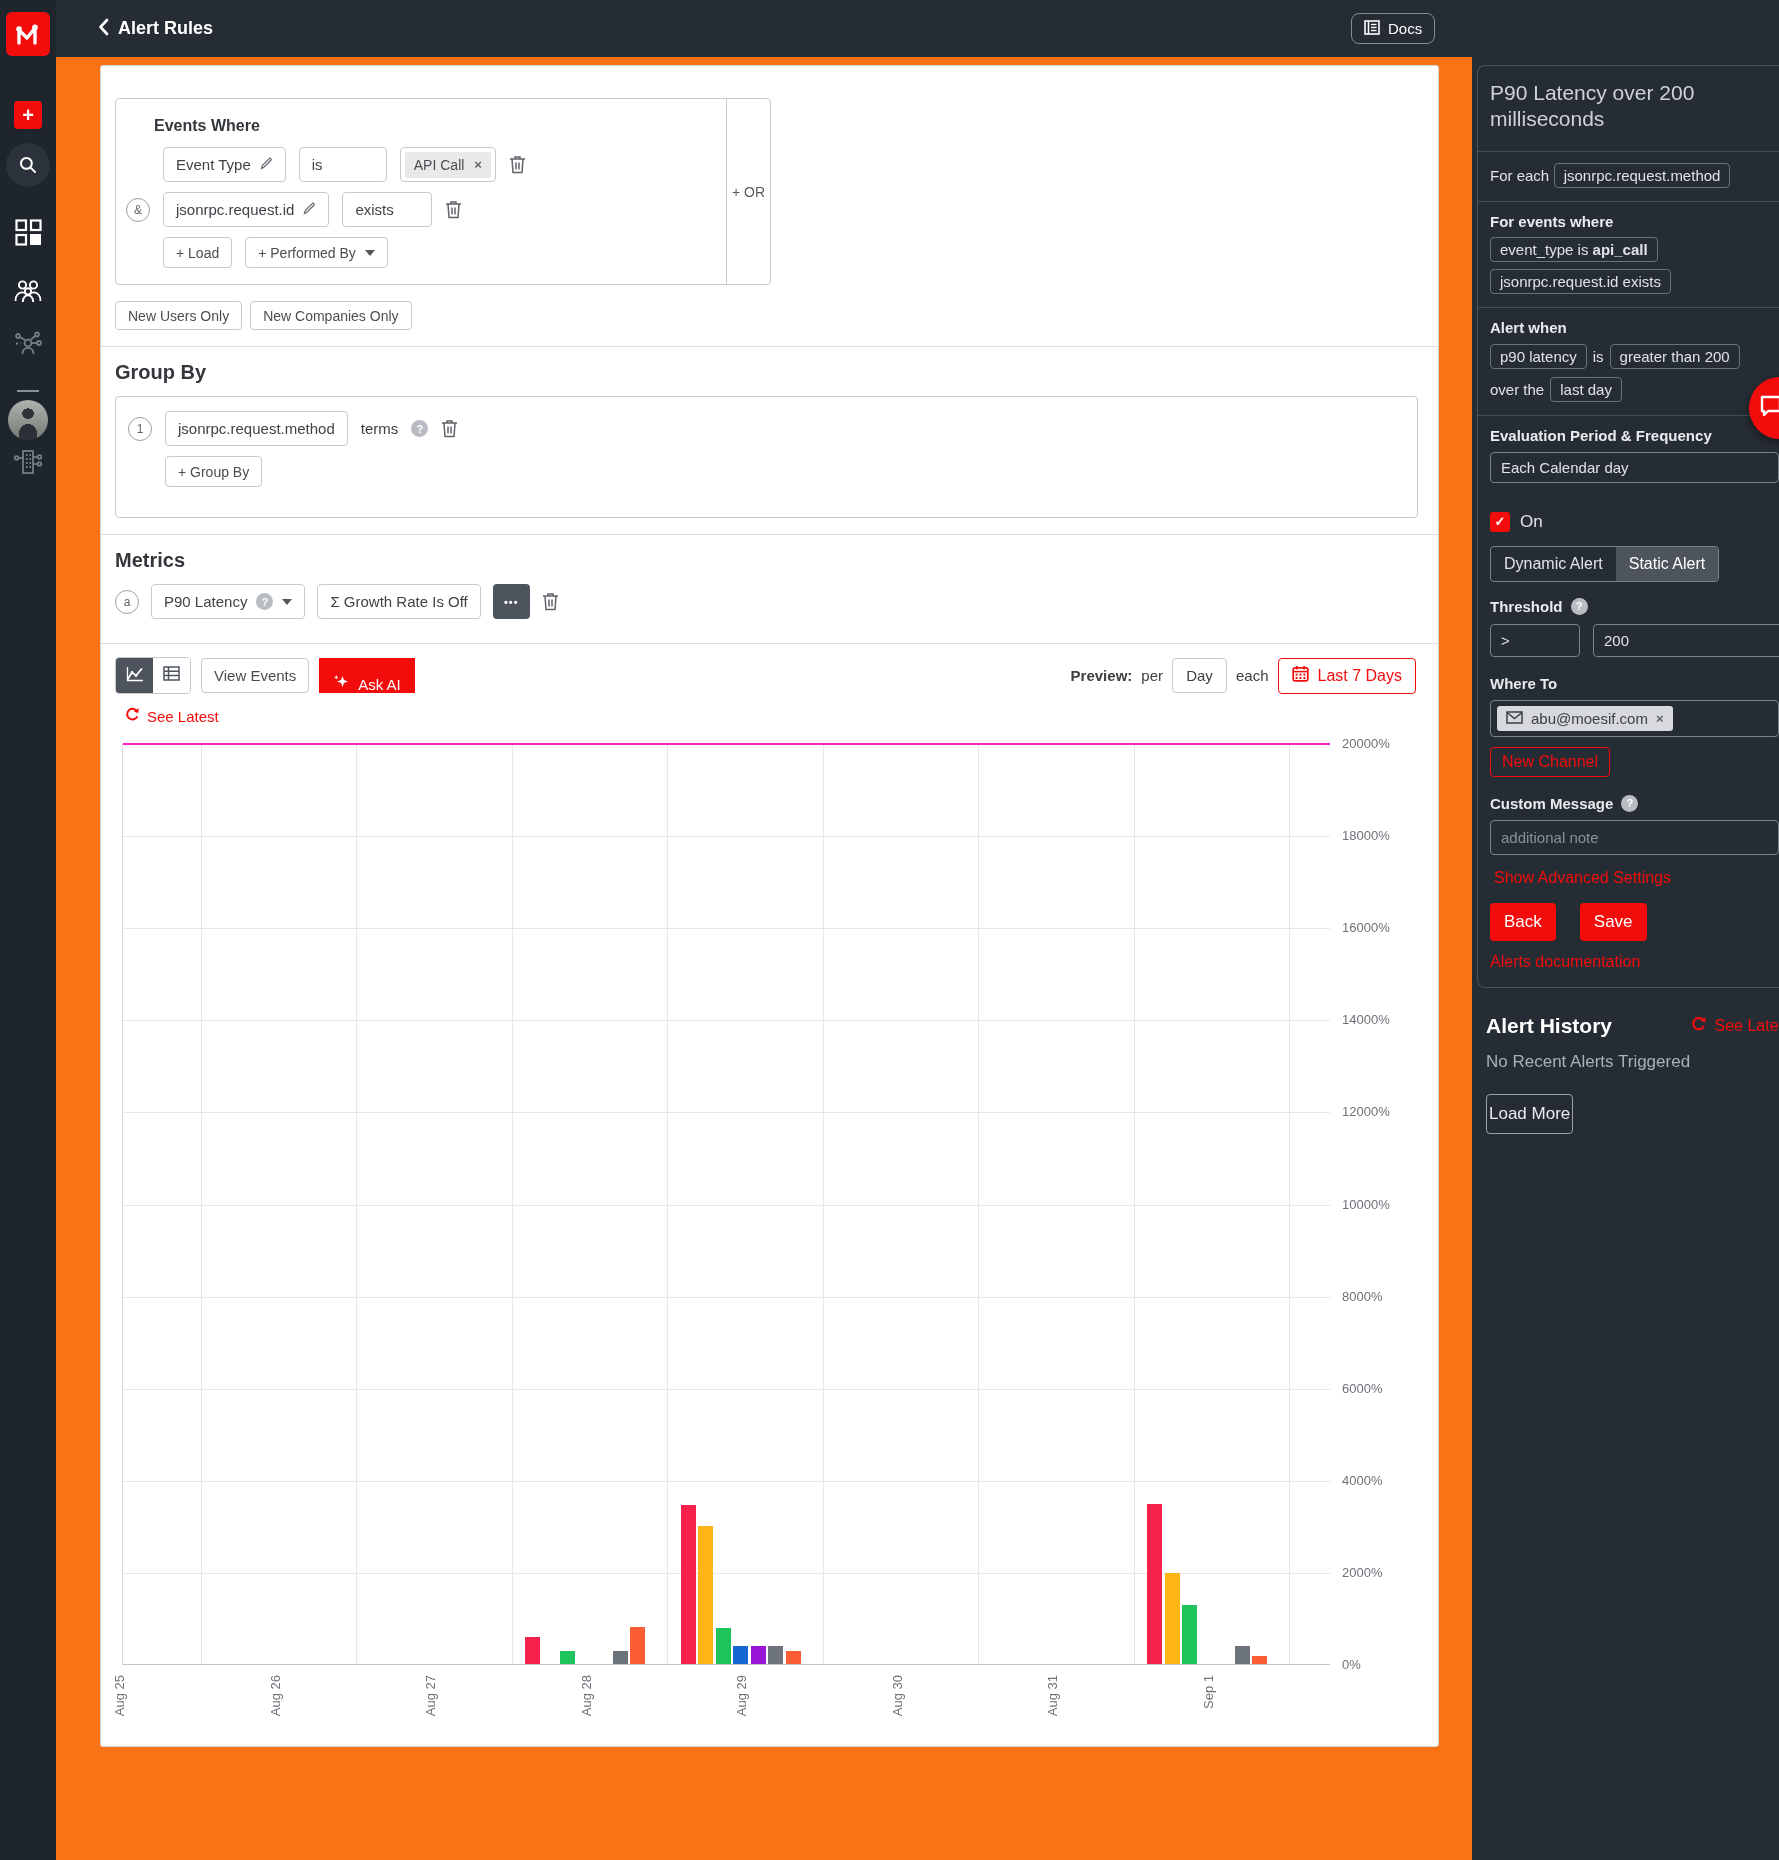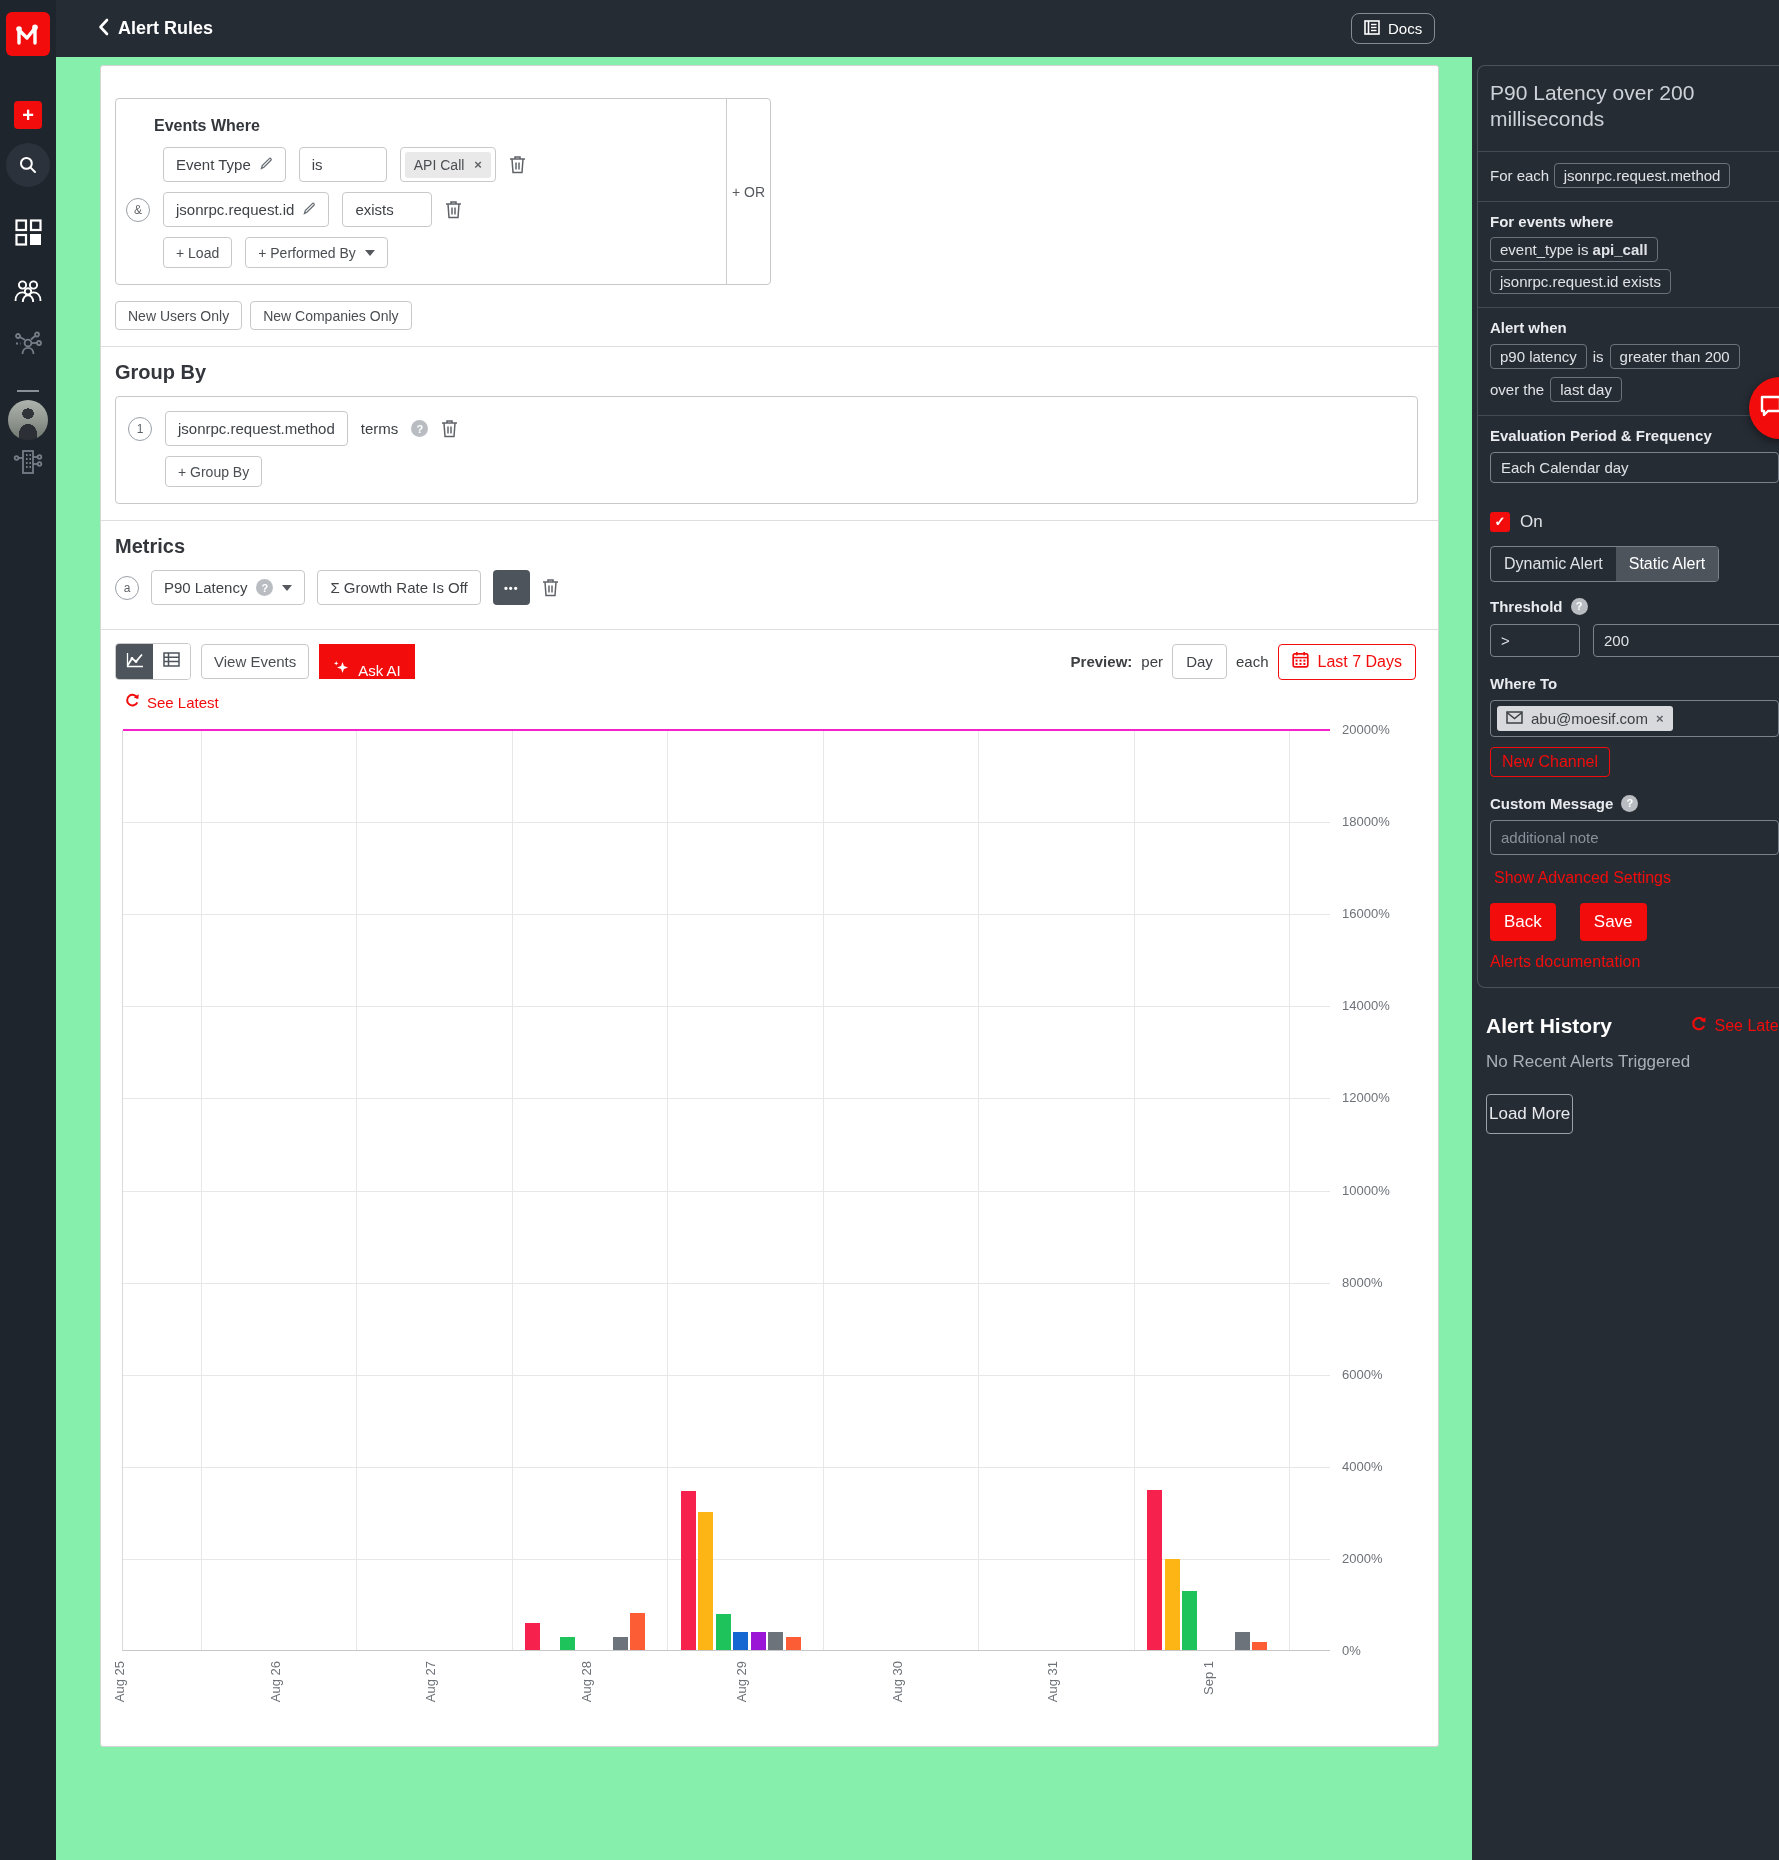--- a/index.html
+++ b/index.html
@@ -19,21 +19,21 @@
       radial-gradient(ellipse 14px 16px at 50% 86%, #2c3036 64%, rgba(0,0,0,0) 66%),
       linear-gradient(180deg,#aeb3ae 0%,#8e948e 55%,#6f766f 100%)}
 
   
   .header{position:absolute;left:56px;top:0;width:1723px;height:57px;background:#262c34;z-index:2;display:flex;align-items:center}
   .hdr-back{display:flex;align-items:center;gap:9px;margin-left:42px;cursor:pointer}
   .hdr-title{color:#fff;font-size:18px;font-weight:bold}
   .docs-btn{position:absolute;left:1295px;top:13px;height:31px;display:inline-flex;align-items:center;gap:8px;padding:0 12px;border:1px solid #868c93;border-radius:8px;color:#fff;font-size:15px;background:transparent;cursor:pointer}
 
   
-  .main{position:absolute;left:56px;top:57px;width:1416px;height:1803px;background:#86efac}
+  .main{position:absolute;left:56px;top:57px;width:1416px;height:1803px;background:#f97316}
   .card{position:absolute;left:44px;top:8px;width:1339px;height:1682px;background:#fff;border:1px solid #d5d5d5;border-radius:3px;padding:32px 20px 0 14px;overflow:hidden}
 
   .fbox{width:656px;border:1px solid #c9c9c9;border-radius:4px;display:flex}
   .fbox-l{flex:1;padding:16px 10px 16px 10px}
   .fbox-title{font-size:16px;font-weight:bold;color:#33373c;margin:2px 0 12px 28px}
   .frow{display:flex;align-items:center;gap:13px;margin-bottom:10px}
   .frow .indent{width:24px;flex:0 0 24px;display:flex;justify-content:center}
   .or-col{width:44px;border-left:1px solid #ccc;display:flex;align-items:center;justify-content:center;color:#55595e;font-size:14px}
 
   .ibox{height:35px;border:1px solid #c9c9c9;border-radius:4px;background:#fff;display:inline-flex;align-items:center;padding:0 12px;font-size:15px;color:#3f4348;gap:9px;cursor:pointer;white-space:nowrap}
@@ -43,21 +43,21 @@
   .circ{width:24px;height:24px;flex:0 0 24px;border:1px solid #9aa0a6;border-radius:50%;display:inline-flex;align-items:center;justify-content:center;font-size:12px;color:#5f6368;background:#fff}
   .help{width:17px;height:17px;border-radius:50%;background:#b9bdc2;color:#fff;font-size:11px;font-weight:bold;display:inline-flex;align-items:center;justify-content:center;flex:0 0 17px}
   .caret{width:0;height:0;border-left:5px solid transparent;border-right:5px solid transparent;border-top:6px solid #55595e;display:inline-block}
   .trash{display:inline-flex;cursor:pointer}
 
   .aud-row{display:flex;gap:8px;margin:16px 0 0 0}
   .divider{border:none;border-top:1px solid #dedede;margin:16px -20px 0 -14px}
   .sec-h{font-size:20px;font-weight:bold;color:#33373c;margin-top:14px}
   .gbox{border:1px solid #c9c9c9;border-radius:4px;padding:14px 12px;margin-top:12px;width:100%}
   .grow1{display:flex;align-items:center;gap:13px}
-  .grow2{margin:10px 0 2px 37px}
+  .grow2{margin:10px 0 16px 37px}
   .mrow{display:flex;align-items:center;gap:12px;margin:12px 0 24px 0}
   .dots-btn{width:37px;height:35px;background:#4d545c;border:none;border-radius:4px;color:#fff;font-size:11px;letter-spacing:1px;font-weight:bold;cursor:pointer}
 
   .controls{display:flex;align-items:center;margin:0 -20px 0 -14px;padding:13px 22px 0 14px;border-top:1px solid #dedede}
   .seg{display:flex;border:1px solid #c9c9c9;border-radius:4px;overflow:hidden;margin-right:10px}
   .seg-btn{width:37px;height:35px;display:flex;align-items:center;justify-content:center;background:#fff;cursor:pointer}
   .seg-btn.active{background:#4d545c}
   .btn-red{background:#f20c0c;color:#fff;border-radius:0;height:35px;display:inline-flex;align-items:flex-end;padding:0 14px;font-size:15px;gap:9px;border:none;cursor:pointer}
   .ctr-right{margin-left:auto;display:flex;align-items:center;gap:9px}
   .pv-b{font-size:15px;font-weight:bold;color:#3c4043}

